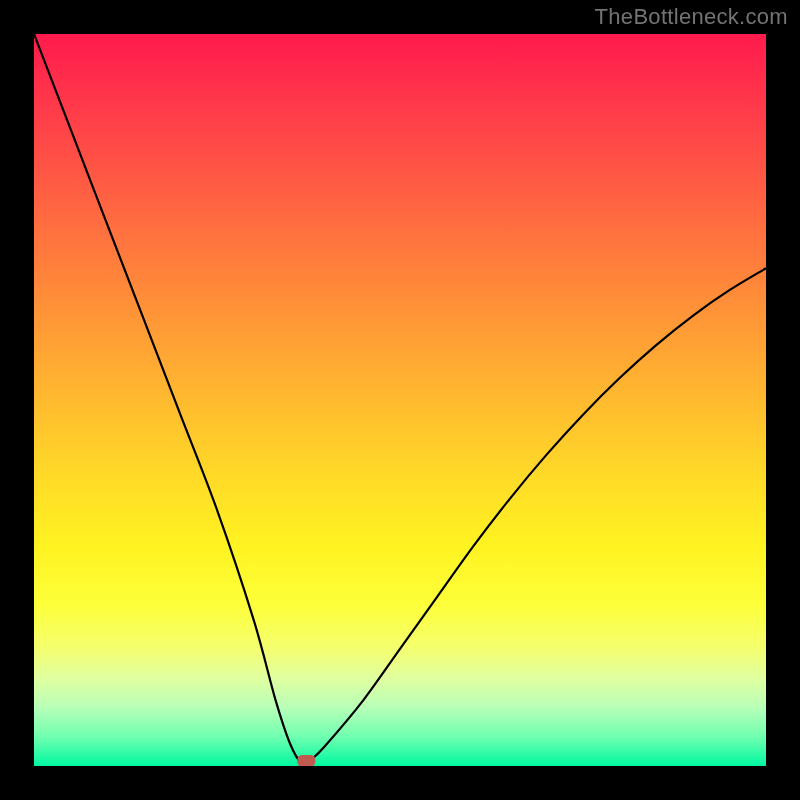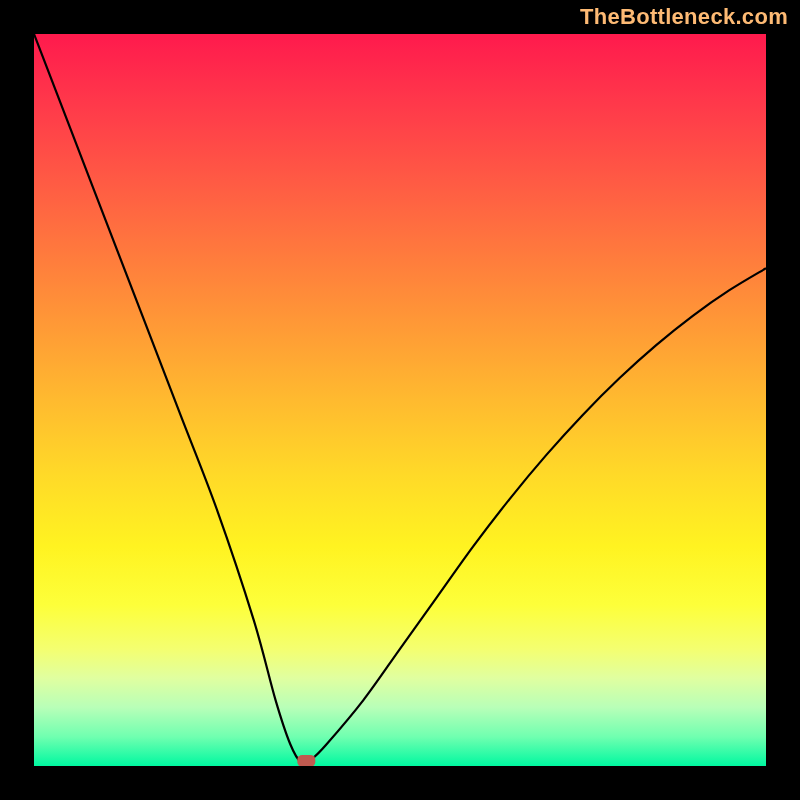--- a/index.html
+++ b/index.html
@@ -8,23 +8,23 @@
     height: 800px;
     background: #000;
     position: relative;
     overflow: hidden;
     font-family: Arial, Helvetica, sans-serif;
   }
   .watermark {
     position: absolute;
     top: 4px;
     right: 12px;
-    color: #fdba74;
+    color: #737373;
     font-size: 22px;
-    font-weight: 700;
+    font-weight: 400;
     letter-spacing: 0.3px;
     z-index: 10;
   }
   .plot-area {
     position: absolute;
     left: 34px;
     top: 34px;
     width: 732px;
     height: 732px;
     background: linear-gradient(to bottom,

